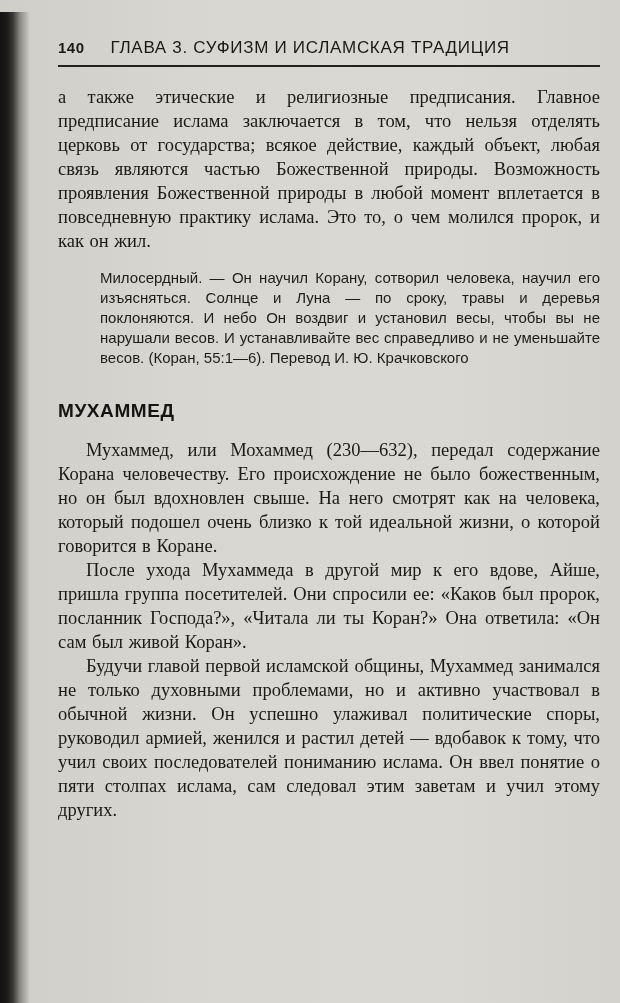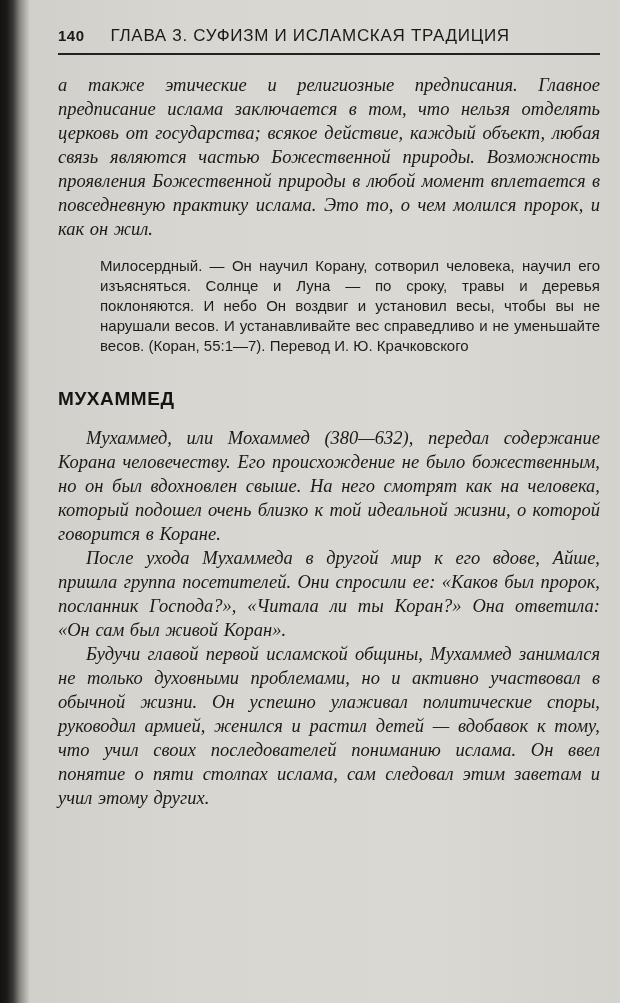--- a/index.html
+++ b/index.html
@@ -29,21 +29,21 @@
     width: 30px; height: 100%;
     background: linear-gradient(to right,
       #121211 0px,
       #1c1b1a 7px,
       #3a3936 13px,
       #8b8a85 20px,
       rgba(180,178,172,0) 30px);
     pointer-events: none;
   }
   .running-head {
-    margin: 0 20px 0 58px;
+    margin: 12px 20px 0 58px;
     padding-top: 26px;
     padding-bottom: 7px;
     border-bottom: 2px solid #22211f;
     display: flex;
     align-items: baseline;
     font-family: "Liberation Sans", sans-serif;
   }
   .pagenum {
     font-weight: 700;
     font-size: 15px;
@@ -58,21 +58,20 @@
   .body-text {
     margin: 18px 20px 0 58px;
   }
   .para {
     margin: 0;
     font-size: 18.5px;
     line-height: 24px;
     text-align: justify;
     text-indent: 28px;
     word-spacing: 1px;
-    font-style: italic;
   }
   .para.no-indent {
     text-indent: 0;
   }
   .quote {
     margin: 15px 0 15px 42px;
     font-family: "Liberation Sans", sans-serif;
     font-size: 15px;
     line-height: 20px;
     text-align: justify;
@@ -96,25 +95,25 @@
 
   <header class="running-head">
     <span class="pagenum">140</span>
     <span class="chapter">ГЛАВА 3. СУФИЗМ И ИСЛАМСКАЯ ТРАДИЦИЯ</span>
   </header>
 
   <main class="body-text">
 
     <p class="para no-indent">а также этические и религиозные предписания. Главное предписание ислама заключается в том, что нельзя отделять церковь от государства; всякое действие, каждый объект, любая связь являются частью Божественной природы. Возможность проявления Божественной природы в любой момент вплетается в повседневную практику ислама. Это то, о чем молился пророк, и как он жил.</p>
 
-    <blockquote class="quote">Милосердный. — Он научил Корану, сотворил человека, научил его изъясняться. Солнце и Луна — по сроку, травы и деревья поклоняются. И небо Он воздвиг и установил весы, чтобы вы не нарушали весов. И устанавливайте вес справедливо и не уменьшайте весов. (Коран, 55:1—7). Перевод И. Ю. Крачковского</blockquote>
+    <blockquote class="quote">Милосердный. — Он научил Корану, сотворил человека, научил его изъясняться. Солнце и Луна — по сроку, травы и деревья поклоняются. И небо Он воздвиг и установил весы, чтобы вы не нарушали весов. И устанавливайте вес справедливо и не уменьшайте весов. (Коран, 55:1—6). Перевод И. Ю. Крачковского</blockquote>
 
     <h2 class="section-heading">МУХАММЕД</h2>
 
-    <p class="para">Мухаммед, или Мохаммед (380—632), передал содержание Корана человечеству. Его происхождение не было божественным, но он был вдохновлен свыше. На него смотрят как на человека, который подошел очень близко к той идеальной жизни, о которой говорится в Коране.</p>
+    <p class="para">Мухаммед, или Мохаммед (230—632), передал содержание Корана человечеству. Его происхождение не было божественным, но он был вдохновлен свыше. На него смотрят как на человека, который подошел очень близко к той идеальной жизни, о которой говорится в Коране.</p>
 
 
     <p class="para">После ухода Мухаммеда в другой мир к его вдове, Айше, пришла группа посетителей. Они спросили ее: «Каков был пророк, посланник Господа?», «Читала ли ты Коран?» Она ответила: «Он сам был живой Коран».</p>
 
     <p class="para">Будучи главой первой исламской общины, Мухаммед занимался не только духовными проблемами, но и активно участвовал в обычной жизни. Он успешно улаживал политические споры, руководил армией, женился и растил детей — вдобавок к тому, что учил своих последователей пониманию ислама. Он ввел понятие о пяти столпах ислама, сам следовал этим заветам и учил этому других.</p>
 
   </main>
 
 </div>
 

